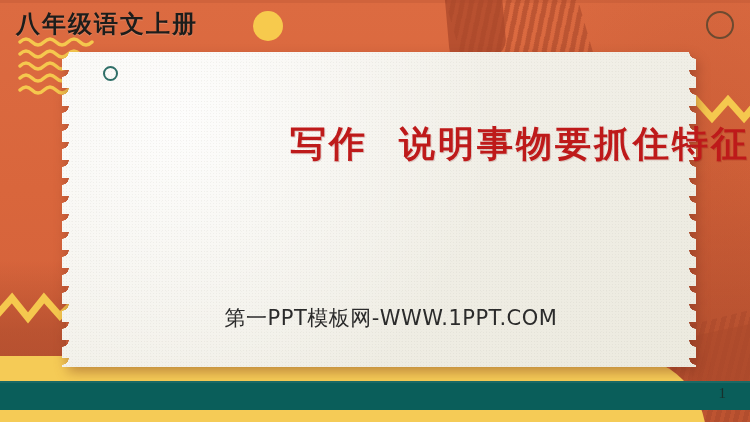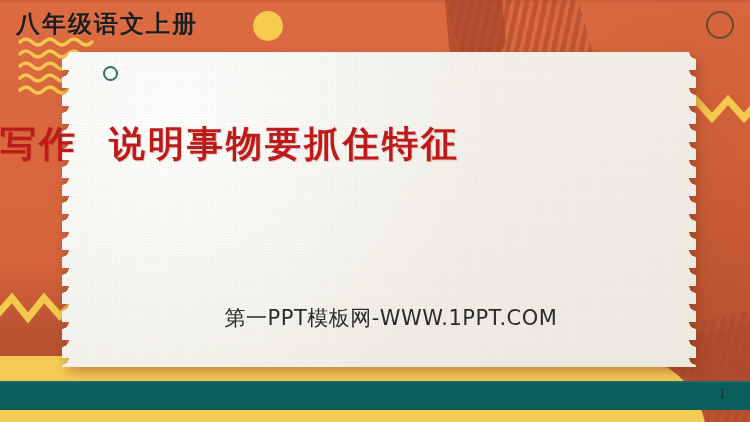--- a/index.html
+++ b/index.html
@@ -238,21 +238,21 @@
     background-size: 3px 3px, 5px 5px;
     background-position: 0 0, 2px 2px;
     pointer-events: none;
   }
 
   
   .slide-title {
     position: absolute;
     left: 0; right: 0; top: 120px;
     z-index: 6;
-    text-align: left;
+    text-align: right;
     font-family: "DejaVu Serif", "Liberation Serif", serif;
     font-size: 36px;
     font-weight: 700;
     letter-spacing: 3px;
     color: #be1a1a;
     text-shadow: 1px 1px 0 rgba(120,10,10,.18);
     white-space: pre;
   }
   .watermark {
     position: absolute;

